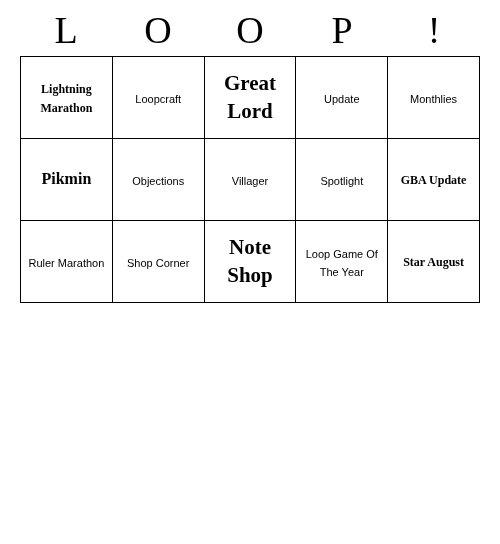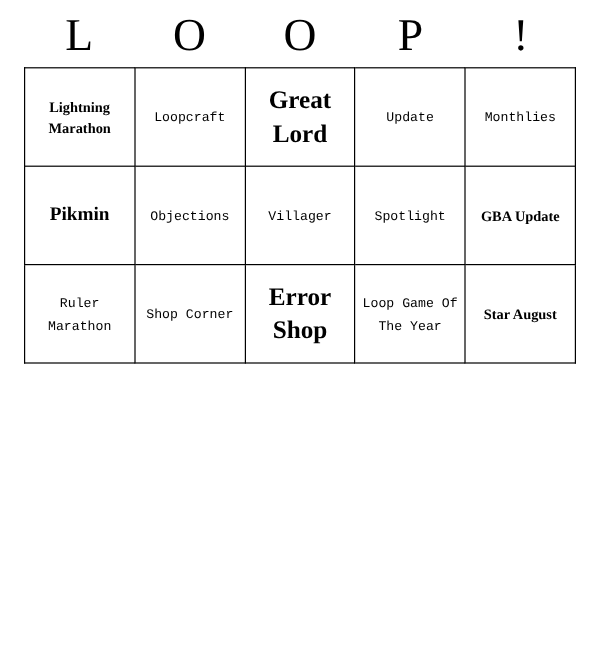--- a/index.html
+++ b/index.html
@@ -34,21 +34,20 @@
       border: 1.5px solid #000;
       width: 92px;
       height: 82px;
       text-align: center;
       vertical-align: middle;
       padding: 4px;
     }
     .cell-text {
       font-size: 11px;
       line-height: 1.3;
-      font-family: Liberation Mono, monospace;
     }
     .cell-text.large {
       font-size: 21px;
       font-weight: bold;
       font-family: serif;
     }
     .cell-text.medium {
       font-size: 16px;
       font-weight: bold;
       font-family: serif;
@@ -87,18 +86,18 @@
       <tr>
         <td><span class="cell-text medium">Pikmin</span></td>
         <td><span class="cell-text">Objections</span></td>
         <td><span class="cell-text">Villager</span></td>
         <td><span class="cell-text">Spotlight</span></td>
         <td><span class="cell-text small-bold">GBA Update</span></td>
       </tr>
       <tr>
         <td><span class="cell-text">Ruler Marathon</span></td>
         <td><span class="cell-text">Shop Corner</span></td>
-        <td><span class="cell-text large">Error Shop</span></td>
+        <td><span class="cell-text large">Note Shop</span></td>
         <td><span class="cell-text">Loop Game Of The Year</span></td>
         <td><span class="cell-text small-bold">Star August</span></td>
       </tr>
     </tbody>
 </table>
 
 </body></html>

